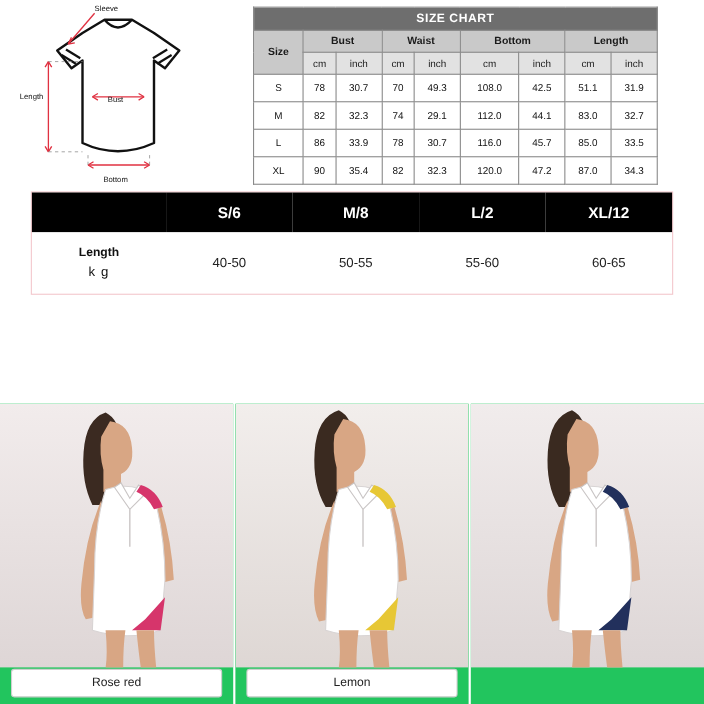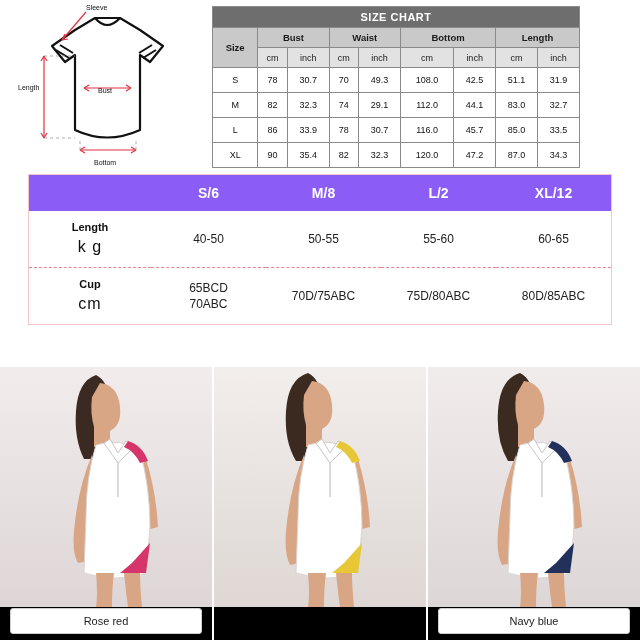--- a/index.html
+++ b/index.html
@@ -17,20 +17,21 @@
     position: relative;
     width: 640px;
     height: 640px;
   }
 
   
   .top-section {
     display: flex;
     width: 640px;
     height: 168px;
+    gap: 18px;
   }
   .garment-panel {
     position: relative;
     width: 212px;
     height: 168px;
     background: #ffffff;
   }
   .garment-svg {
     position: absolute;
     left: 0;
@@ -85,21 +86,21 @@
     width: 584px;
     border: 1px solid #f3c7cc;
     box-sizing: border-box;
   }
   .red-table {
     width: 100%;
     border-collapse: collapse;
     table-layout: fixed;
   }
   .red-table thead th {
-    background: #8b5cf6;
+    background: #000000;
     color: #ffffff;
     font-size: 14px;
     font-weight: bold;
     height: 34px;
     text-align: center;
   }
   .red-table thead th.lead {
     width: 120px;
   }
   .red-table td {
@@ -115,21 +116,21 @@
   }
   .red-table td.label {
     font-size: 11px;
     color: #111;
     font-weight: bold;
     line-height: 1.5;
   }
   .red-table td.label .unit {
     display: block;
     font-weight: normal;
-    font-size: 16px;
+    font-size: 12px;
     letter-spacing: 1px;
   }
   .red-table td .two-line {
     line-height: 1.35;
   }
 
   
   .photo-row {
     position: absolute;
     left: 0;
@@ -138,21 +139,21 @@
     height: 273px;
     display: flex;
     gap: 2px;
     background: #ffffff;
   }
   .photo-cell {
     position: relative;
     width: 212px;
     height: 273px;
     overflow: hidden;
-    background: #000000;
+    background: #22c55e;
   }
   .photo-img {
     position: absolute;
     left: 0;
     top: 0;
     width: 212px;
     height: 240px;
     overflow: hidden;
   }
   .caption {
@@ -313,31 +314,20 @@
       <tbody>
         <tr>
           <td class="label">
             <span>Length</span>
             <span class="unit">k g</span>
           </td>
           <td>40-50</td>
           <td>50-55</td>
           <td>55-60</td>
           <td>60-65</td>
-        </tr>
-        <tr>
-          <td class="label">
-            <span>Cup</span>
-            <span class="unit">cm</span>
-          </td>
-          <td><span class="two-line" style="white-space:pre-line">65BCD
-70ABC</span></td>
-          <td>70D/75ABC</td>
-          <td>75D/80ABC</td>
-          <td>80D/85ABC</td>
         </tr>
       </tbody>
     </table>
   </div>
 
   <div class="photo-row">
 
     <div class="photo-cell">
       <div class="photo-img">
         <svg width="212" height="240" viewBox="0 0 212 240">
@@ -391,20 +381,21 @@
           <path d="M94 78 Q118 70 138 84 Q148 120 148 160 L144 206 Q114 216 82 206 L84 150 Q84 110 94 78 Z" fill="#ffffff" stroke="#d8d4d4" stroke-width="1"></path>
           <path d="M102 76 L116 96 L132 80 L124 74 L116 86 L108 72 Z" fill="#ffffff" stroke="#c9c5c5" stroke-width="1"></path>
           <path d="M126 74 Q140 78 146 94 L138 96 Q132 84 122 80 Z" fill="#e7c735"></path>
           <path d="M116 96 L116 130" stroke="#cfcbcb" stroke-width="1.4"></path>
           <path d="M118 206 L144 206 L148 176 L130 196 Z" fill="#e7c735"></path>
           <path d="M98 206 L118 206 L118 188 Z" fill="#ffffff"></path>
           <path d="M94 206 Q96 228 94 240 L110 240 Q110 220 112 206 Z" fill="#d8a684"></path>
           <path d="M122 206 Q124 226 126 240 L140 240 Q138 220 138 206 Z" fill="#d8a684"></path>
         </svg>
       </div>
+      <div class="caption">Lemon</div>
     </div>
 
     <div class="photo-cell">
       <div class="photo-img">
         <svg width="212" height="240" viewBox="0 0 212 240">
           <defs>
             <linearGradient id="bg3" x1="0" y1="0" x2="0" y2="1">
               <stop offset="0%" stop-color="#f1ecec"></stop>
               <stop offset="100%" stop-color="#ddd6d6"></stop>
             </linearGradient>
@@ -417,17 +408,16 @@
           <path d="M92 78 Q116 70 136 84 Q146 120 146 160 L142 206 Q112 216 80 206 L82 150 Q82 110 92 78 Z" fill="#ffffff" stroke="#d8d4d4" stroke-width="1"></path>
           <path d="M100 76 L114 96 L130 80 L122 74 L114 86 L106 72 Z" fill="#ffffff" stroke="#c9c5c5" stroke-width="1"></path>
           <path d="M124 74 Q138 78 144 94 L136 96 Q130 84 120 80 Z" fill="#22305c"></path>
           <path d="M114 96 L114 130" stroke="#cfcbcb" stroke-width="1.4"></path>
           <path d="M116 206 L142 206 L146 176 L128 196 Z" fill="#22305c"></path>
           <path d="M96 206 L116 206 L116 188 Z" fill="#ffffff"></path>
           <path d="M92 206 Q94 228 92 240 L108 240 Q108 220 110 206 Z" fill="#d8a684"></path>
           <path d="M120 206 Q122 226 124 240 L138 240 Q136 220 136 206 Z" fill="#d8a684"></path>
         </svg>
       </div>
-      <div class="caption">Navy blue</div>
     </div>
 
   </div>
 </div>
 
 </body></html>

